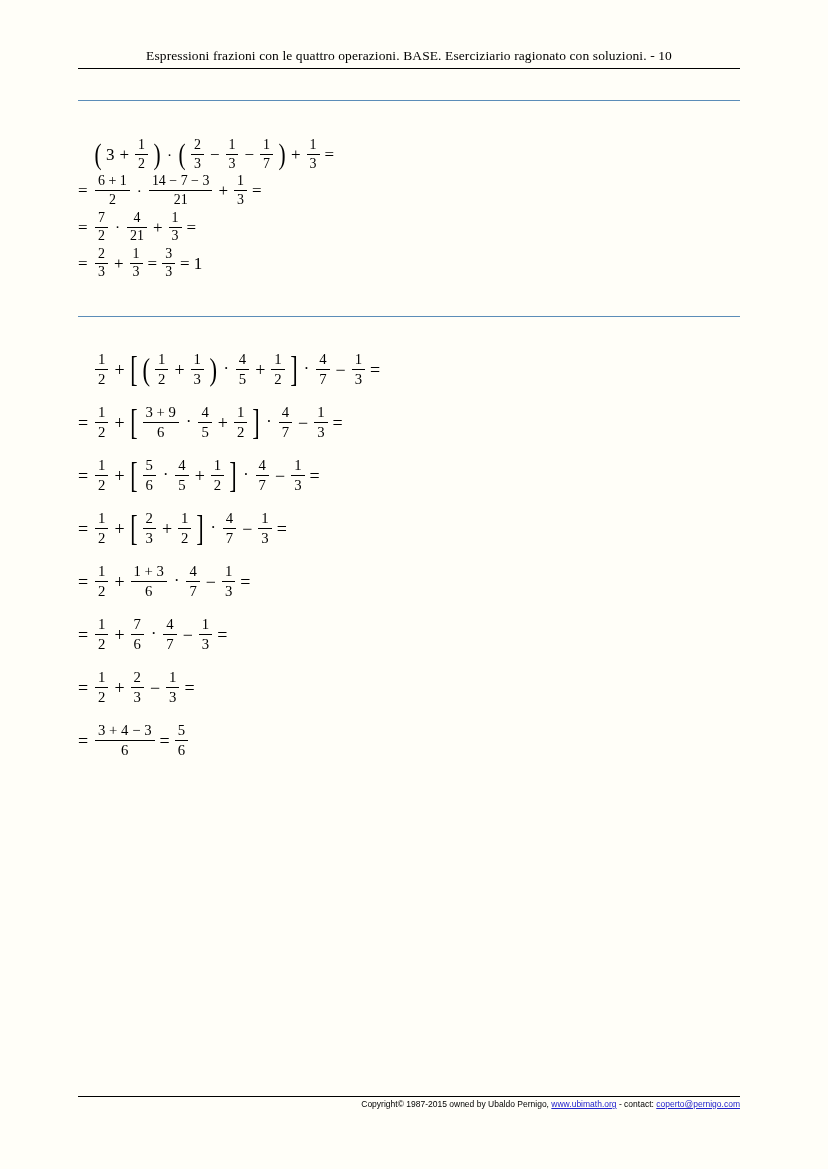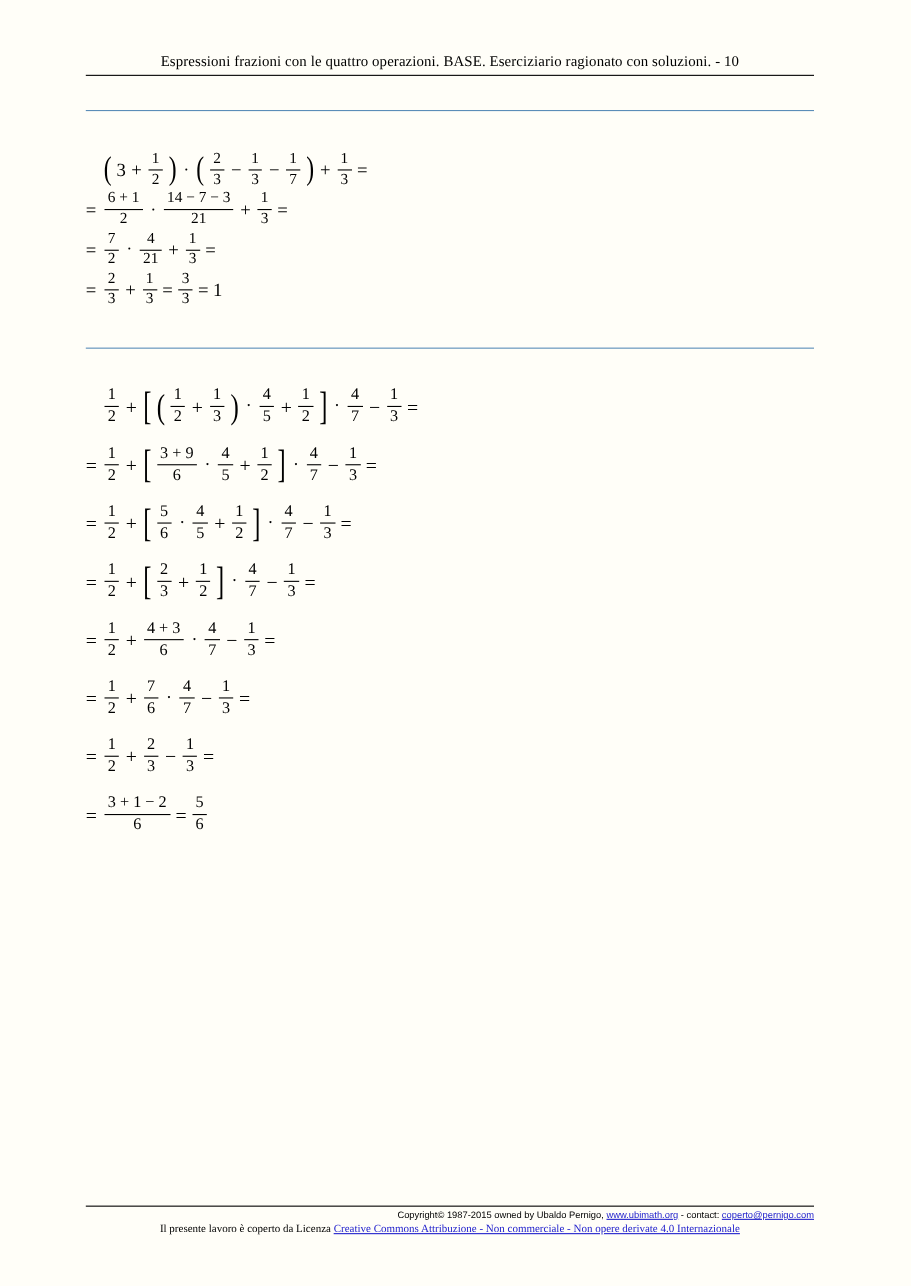--- a/index.html
+++ b/index.html
@@ -450,21 +450,21 @@
       </div>
       <div class="line">
         <span class="eq-lead">=</span>
         <span class="frac">
           <span class="num">1</span>
           <span class="bar"></span>
           <span class="den">2</span>
         </span>
         <span class="op">+</span>
         <span class="frac">
-          <span class="num">4 + 3</span>
+          <span class="num">1 + 3</span>
           <span class="bar"></span>
           <span class="den">6</span>
         </span>
         <span class="dot">·</span>
         <span class="frac">
           <span class="num">4</span>
           <span class="bar"></span>
           <span class="den">7</span>
         </span>
         <span class="op">−</span>
@@ -519,36 +519,33 @@
         <span class="frac">
           <span class="num">1</span>
           <span class="bar"></span>
           <span class="den">3</span>
         </span>
         <span class="tok">=</span>
       </div>
       <div class="line">
         <span class="eq-lead">=</span>
         <span class="frac">
-          <span class="num">3 + 1 − 2</span>
+          <span class="num">3 + 4 − 3</span>
           <span class="bar"></span>
           <span class="den">6</span>
         </span>
         <span class="tok">=</span>
         <span class="frac">
           <span class="num">5</span>
           <span class="bar"></span>
           <span class="den">6</span>
         </span>
       </div>
     </div>
 
   <div class="footer-rule"></div>
   <div class="footer">
     <div class="line1">
       <span>Copyright© 1987-2015 owned by Ubaldo Pernigo, </span><a class="lnk" href="#">www.ubimath.org</a><span> - contact: </span><a class="lnk" href="#">coperto@pernigo.com</a>
     </div>
-    <div class="line2">
-      <span>Il presente lavoro è coperto da Licenza </span><a class="lnk" href="#">Creative Commons Attribuzione - Non commerciale - Non opere derivate 4.0 Internazionale</a>
-    </div>
   </div>
 
 </div>
 
 </body></html>

